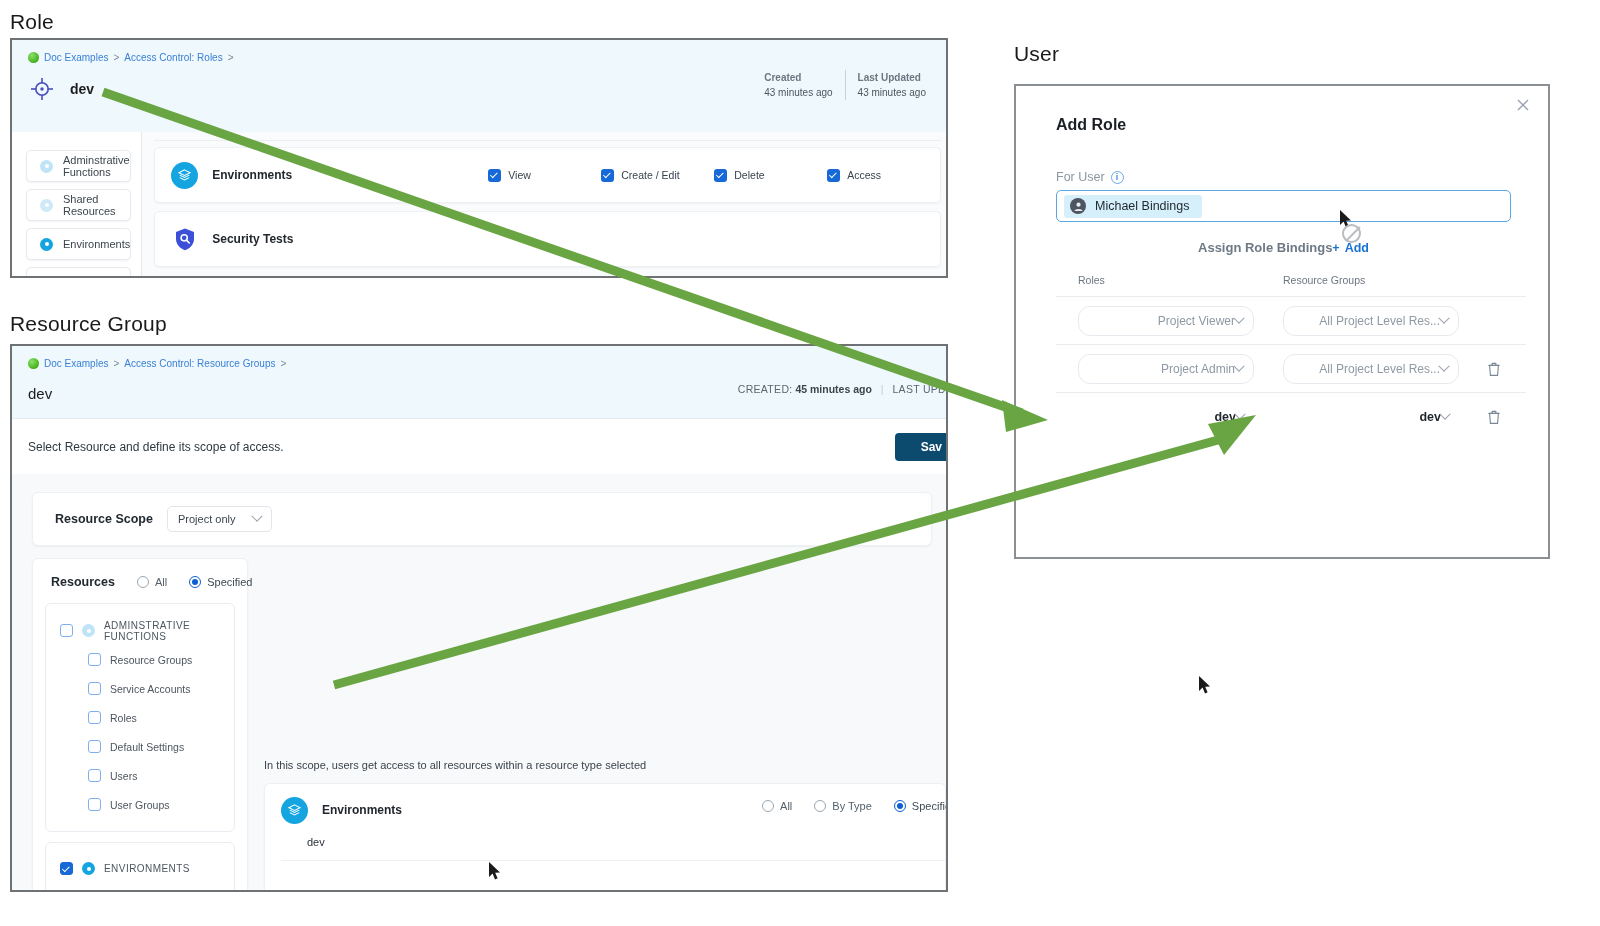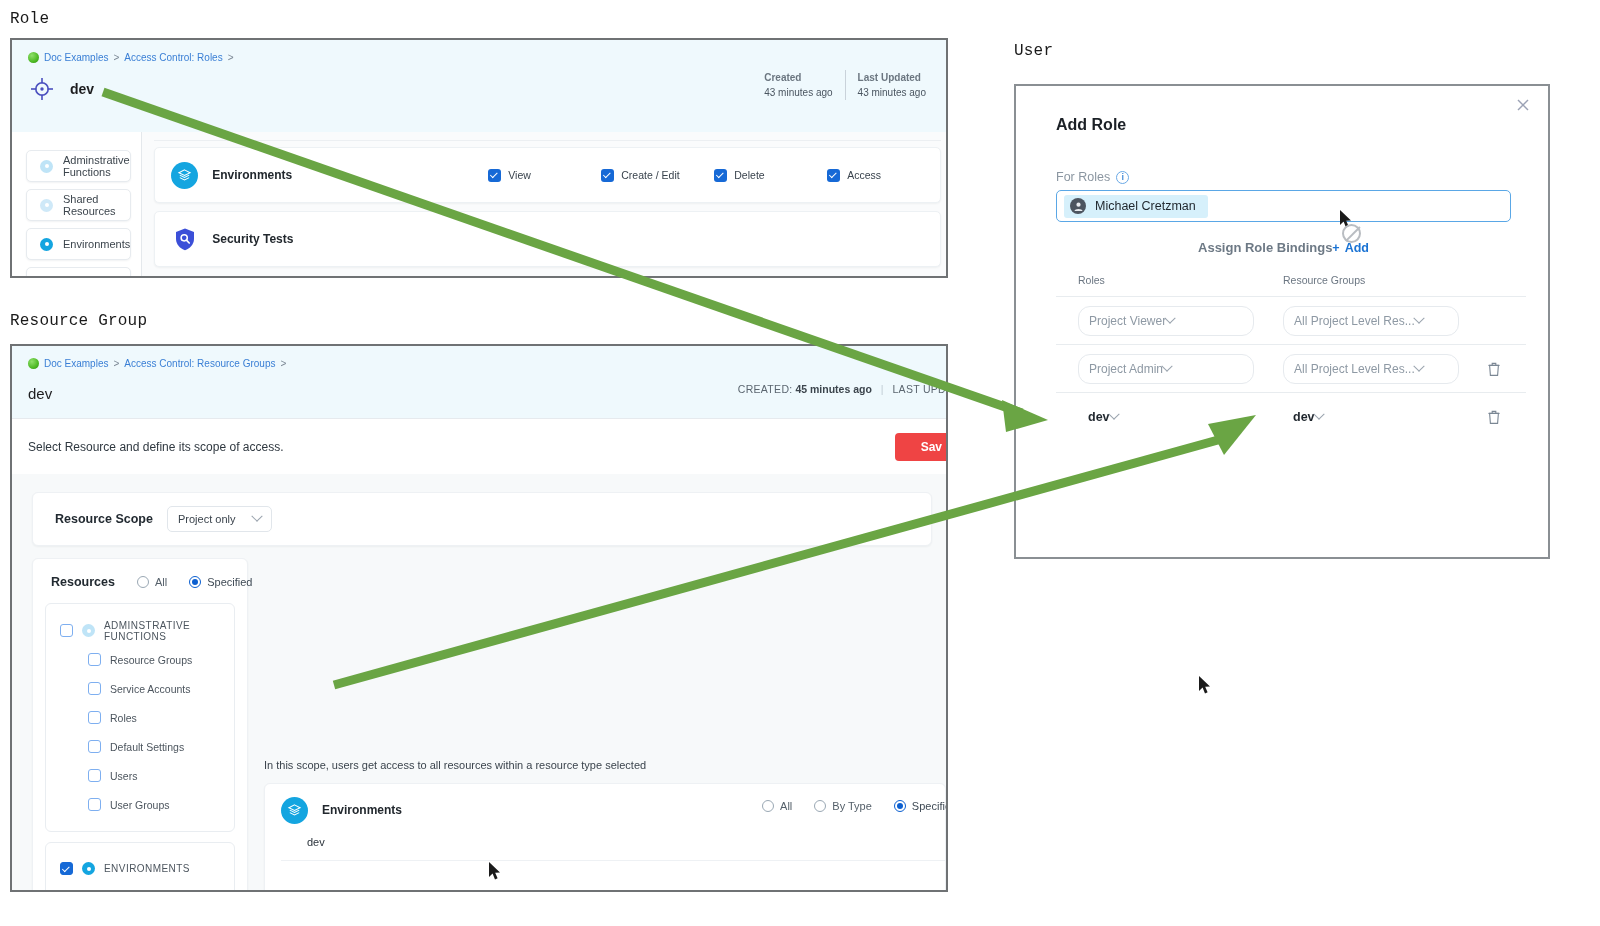--- a/index.html
+++ b/index.html
@@ -8,25 +8,24 @@
     width: 1600px; height: 926px;
     background: #ffffff;
     font-family: "Liberation Sans", sans-serif;
     overflow: hidden;
   }
   #root { position: relative; width: 1600px; height: 926px; }
 
   
   .section-caption {
     position: absolute;
-    font-size: 16px;
+    font-size: 21px;
     color: #1a1a1a;
     font-weight: 400;
     letter-spacing: 0.2px;
-    font-family: Liberation Mono, monospace;
   }
 
   
   .panel {
     position: absolute;
     background: #ffffff;
     border: 2px solid #6f7274;
     overflow: hidden;
   }
 
@@ -112,21 +111,21 @@
   #rg-meta .divider { color:#c2ccd4; padding: 0 6px; }
 
   #rg-subbar {
     height: 56px; background:#ffffff; border-top:1px solid #e6eaee;
     display:flex; align-items:center; justify-content:space-between;
     padding: 0 0 0 16px; position: relative;
   }
   #rg-sub-text { font-size: 12px; color:#2f3840; }
   #save-btn {
     position:absolute; right: -22px; top: 14px;
-    background:#ef4444; color:#ffffff; font-size:12px; font-weight:700;
+    background:#0c4a6e; color:#ffffff; font-size:12px; font-weight:700;
     padding: 7px 26px; border-radius:4px; border:none;
   }
 
   #rg-content { background:#f7f9fa; height: 420px; padding: 14px 0 0 0; position:relative;}
   #scope-card {
     background:#ffffff; border:1px solid #eef1f4; border-radius:6px;
     margin: 4px 14px 12px 20px; height: 54px; display:flex; align-items:center;
     padding-left: 22px; box-shadow: 0 1px 2px rgba(20,30,45,.05);
   }
   #scope-label { font-size:12.5px; font-weight:700; color:#222a31; margin-right:14px;}
@@ -211,21 +210,21 @@
   #user-name { font-size:12.5px; color:#1f262d; }
   #bindings-row { position:absolute; left:40px; top:154px; width:455px; display:flex; align-items:center; justify-content:center;}
   #bindings-label { font-size:13px; font-weight:700; color:#6d7985; }
   #add-link { font-size:12.5px; color:#1a73d4; font-weight:700; display:flex; align-items:center; gap:5px; }
   #bind-table { position:absolute; left:40px; top:182px; width:470px; }
   #bind-head { display:flex; font-size:10.5px; color:#6b7682; padding: 6px 0 10px 22px; }
   #bind-head .c1 { width:205px; }
   .bind-row { display:flex; align-items:center; border-top:1px solid #e8ecef; height:48px; padding-left:22px; }
   .bind-sel {
     width:176px; height:30px; border:1px solid #e6eaee; border-radius:12px; background:#fff;
-    display:flex; align-items:center; justify-content:flex-start; padding: 0 10px;
+    display:flex; align-items:center; justify-content:flex-end; padding: 0 10px;
     font-size:12px; color:#8e99a4;
   }
   .bind-sel.plain { border:none; background:transparent; color:#1f262d; font-weight:700; font-size:12.5px;}
   .bind-gap { width: 29px; }
   .trash { width:14px; height:16px; margin-left: 28px; }
 
   
   #arrows { position:absolute; left:0; top:0; width:1600px; height:926px; pointer-events:none; }
 
   
@@ -479,33 +478,33 @@
     <span id="close-x">
       <svg width="16" height="16" viewBox="0 0 16 16">
         <line x1="3" y1="3" x2="13" y2="13" stroke="#9ba2b5" stroke-width="1.4"></line>
         <line x1="13" y1="3" x2="3" y2="13" stroke="#9ba2b5" stroke-width="1.4"></line>
       </svg>
     </span>
 
     <div id="add-role-title">Add Role</div>
 
     <div id="for-user-row">
-      <span id="for-user-label">For Roles</span>
+      <span id="for-user-label">For User</span>
       <span class="info-i">i</span>
     </div>
 
     <div id="user-field">
       <span id="user-chip">
         <span id="avatar">
           <svg width="11" height="11" viewBox="0 0 12 12">
             <circle cx="6" cy="4" r="2.3" fill="#e8ebef"></circle>
             <path d="M1.6 11 C1.6 7.8 10.4 7.8 10.4 11 Z" fill="#e8ebef"></path>
           </svg>
         </span>
-        <span id="user-name">Michael Cretzman</span>
+        <span id="user-name">Michael Bindings</span>
       </span>
     </div>
 
     <div id="bindings-row">
       <span id="bindings-label">Assign Role Bindings</span>
       <span id="add-link">
         <span>+</span>
         <span>Add</span>
       </span>
     </div>

